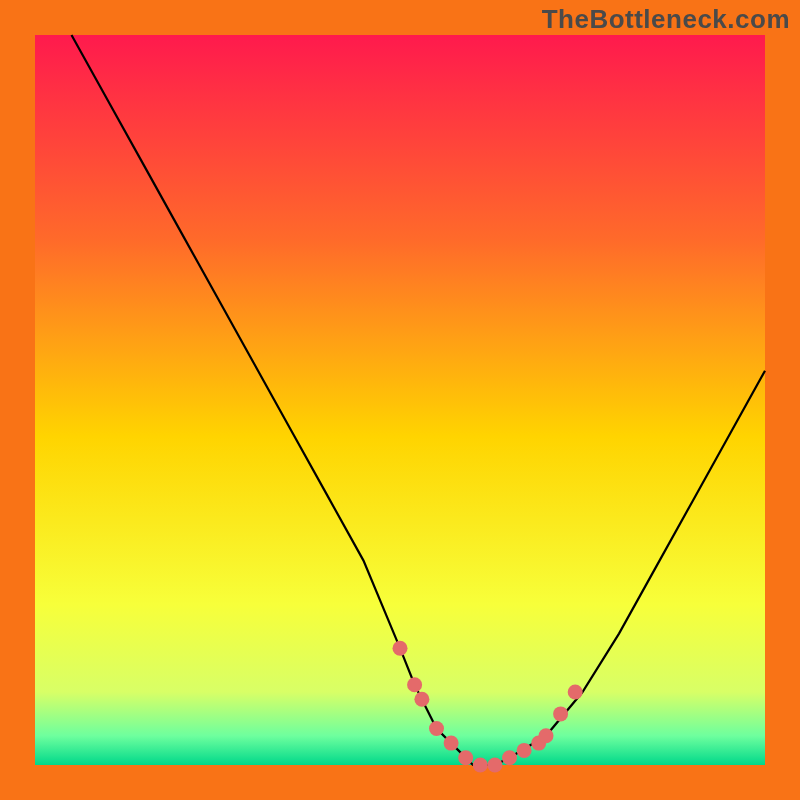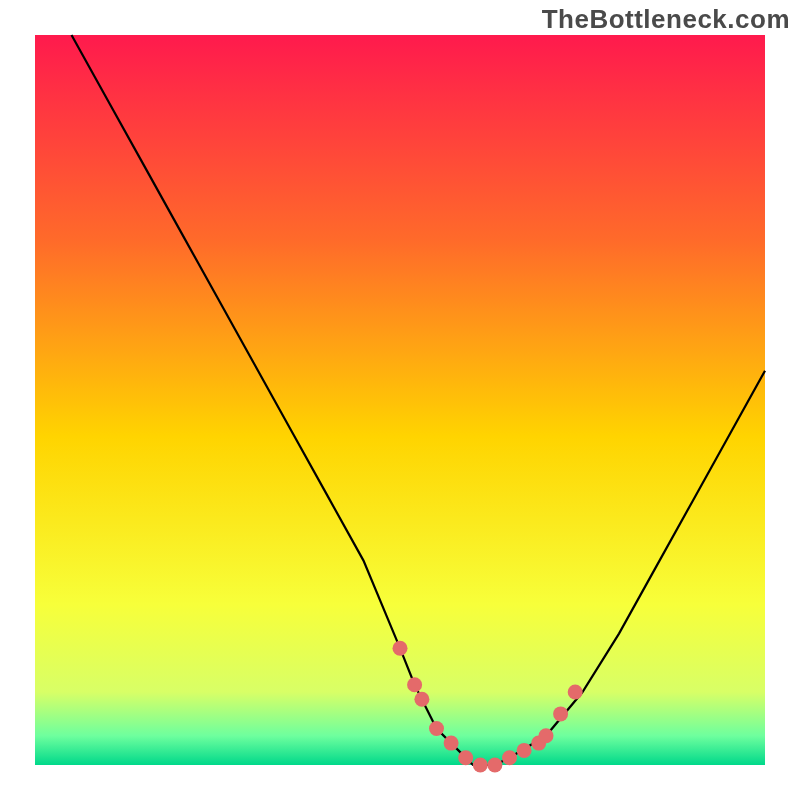--- a/index.html
+++ b/index.html
@@ -8,21 +8,21 @@
     width: 800px;
     height: 800px;
     background: #000;
     overflow: hidden;
     font-family: Arial, Helvetica, sans-serif;
   }
   .frame {
     position: relative;
     width: 800px;
     height: 800px;
-    background: #ffffff;
+    background: #f97316;
   }
   .watermark {
     position: absolute;
     top: 4px;
     right: 10px;
     color: #4a4a4a;
     font-size: 26px;
     font-weight: 600;
     letter-spacing: 0.5px;
     user-select: none;

